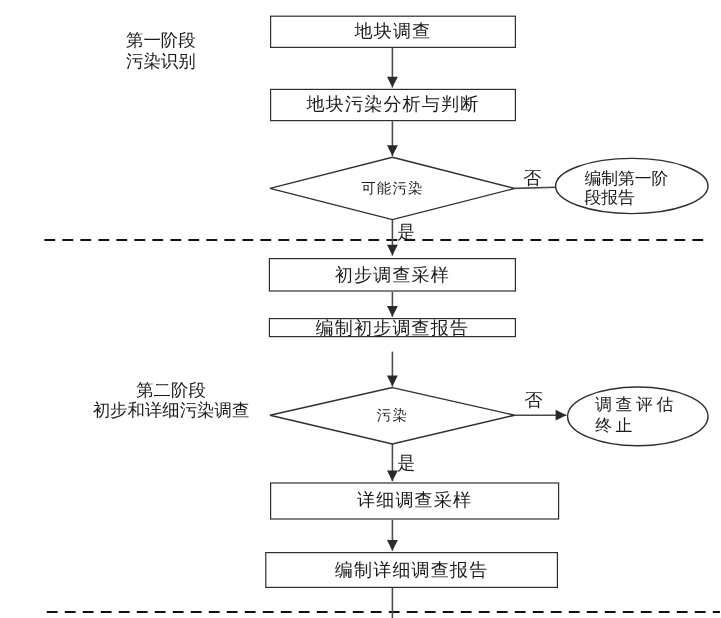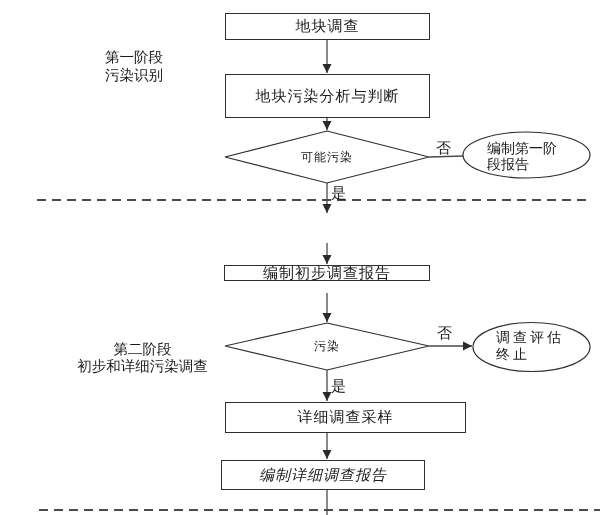--- a/index.html
+++ b/index.html
@@ -11,21 +11,21 @@
   .box{
     position:absolute;background:#ffffff;border:1px solid #2f2f2f;
     display:flex;align-items:center;justify-content:center;
     font-size:15px;letter-spacing:1px;box-sizing:border-box;
   }
   .overlay-label{
     position:absolute;display:flex;align-items:center;justify-content:center;
     font-size:12px;letter-spacing:1px;pointer-events:none;
   }
   .phase-label{
-    position:absolute;font-size:14.5px;line-height:18px;white-space:pre-line;margin-top:23px;
+    position:absolute;font-size:14.5px;line-height:18px;white-space:pre-line;
   }
   .phase-label.centered{text-align:center;line-height:17px;}
   .ellipse-label{
     position:absolute;font-size:14px;line-height:16px;
   }
   .ellipse-label.spaced{letter-spacing:3px;line-height:17px;}
   .branch-label{position:absolute;font-size:15px;}
 </style>
 </head>
 <body>
@@ -71,24 +71,25 @@
     <ellipse cx="526.5" cy="155" rx="63.5" ry="23" fill="#ffffff" stroke="#2f2f2f" stroke-width="1.2"></ellipse>
     <ellipse cx="531.5" cy="347" rx="58.5" ry="24.5" fill="#ffffff" stroke="#2f2f2f" stroke-width="1.2"></ellipse>
   </svg>
 
   <div class="phase-label" style="left:105px;top:25px;">第一阶段
 污染识别</div>
   <div class="phase-label centered" style="left:60px;top:318px;width:165px;">第二阶段
 初步和详细污染调查</div>
 
   <div class="box" style="left:225px;top:13px;width:205px;height:27px;">地块调查</div>
-  <div class="box" style="left:225px;top:74px;width:205px;height:44px;">地块污染分析与判断</div>
+  <div class="box" style="left:225px;top:74px;width:205px;height:27px;">地块污染分析与判断</div>
+  <div class="box" style="left:224px;top:215px;width:206px;height:28px;">初步调查采样</div>
   <div class="box" style="left:224px;top:265px;width:206px;height:16px;">编制初步调查报告</div>
   <div class="box" style="left:225px;top:402px;width:241px;height:31px;">详细调查采样</div>
-  <div class="box" style="left:221px;top:460px;width:204px;height:30px;font-style:italic;">编制详细调查报告</div>
+  <div class="box" style="left:221px;top:460px;width:244px;height:30px;">编制详细调查报告</div>
 
   <div class="overlay-label" style="left:227px;top:131px;width:200px;height:52px;">可能污染</div>
   <div class="overlay-label" style="left:227px;top:323px;width:200px;height:47px;">污染</div>
 
   <div class="ellipse-label" style="left:487px;top:140px;width:74px;">编制第一阶段报告</div>
   <div class="ellipse-label spaced" style="left:496px;top:329px;width:78px;">调查评估终止</div>
 
   <div class="branch-label" style="left:331px;top:184px;">是</div>
   <div class="branch-label" style="left:436px;top:139px;">否</div>
   <div class="branch-label" style="left:331px;top:377px;">是</div>

